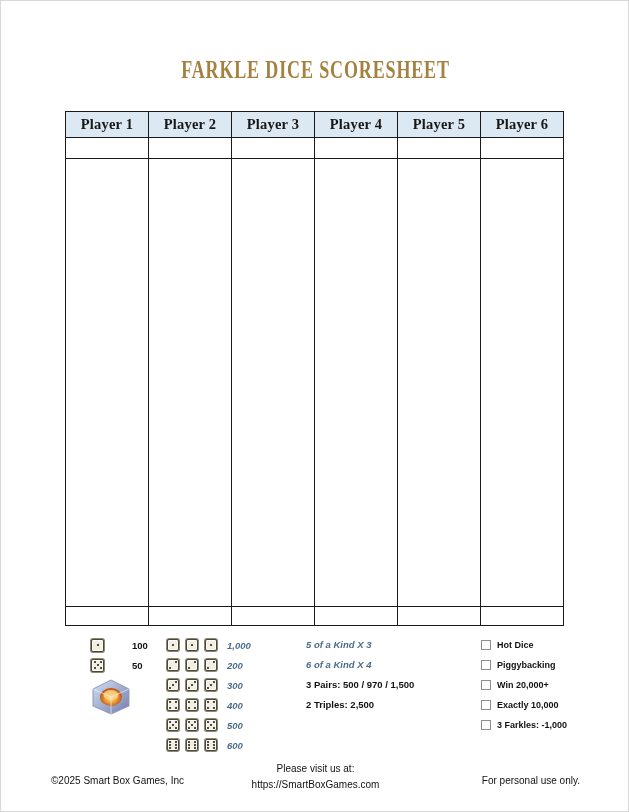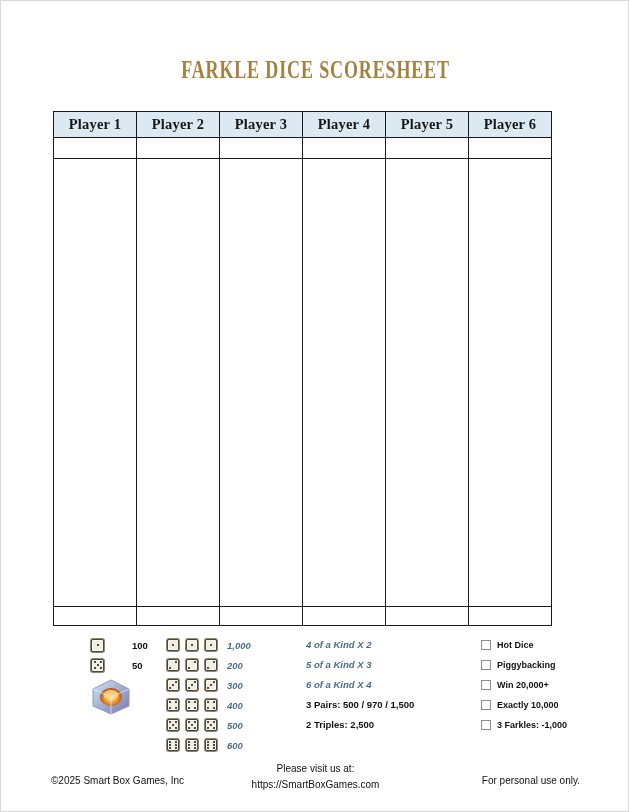--- a/index.html
+++ b/index.html
@@ -34,21 +34,21 @@
     letter-spacing: 1.2px;
     color: #a5813f;
     transform: scaleX(0.72);
     transform-origin: center top;
     white-space: nowrap;
   }
 
   
   .score-table {
     position: absolute;
-    left: 52px;
+    left: 64px;
     top: 110px;
     width: 499px;
     border-collapse: collapse;
     table-layout: fixed;
   }
   .score-table td, .score-table th {
     border: 1.6px solid #1a1a1a;
     padding: 0;
   }
   .score-table th {
@@ -412,21 +412,20 @@
             <i class="p4"></i>
             <i class="p6"></i>
             <i class="p7"></i>
             <i class="p9"></i>
           </span>
         <span class="score">600</span>
       </div>
     </div>
 
     <div class="col col-combos">
-      <div class="combo blue">4 of a Kind X 2</div>
       <div class="combo blue">5 of a Kind X 3</div>
       <div class="combo blue">6 of a Kind X 4</div>
       <div class="combo">3 Pairs: 500 / 970 / 1,500</div>
       <div class="combo">2 Triples: 2,500</div>
     </div>
 
     <div class="col col-checks">
       <div class="checkrow">
         <span class="checkbox"></span>
         <span class="clabel">Hot Dice</span>

